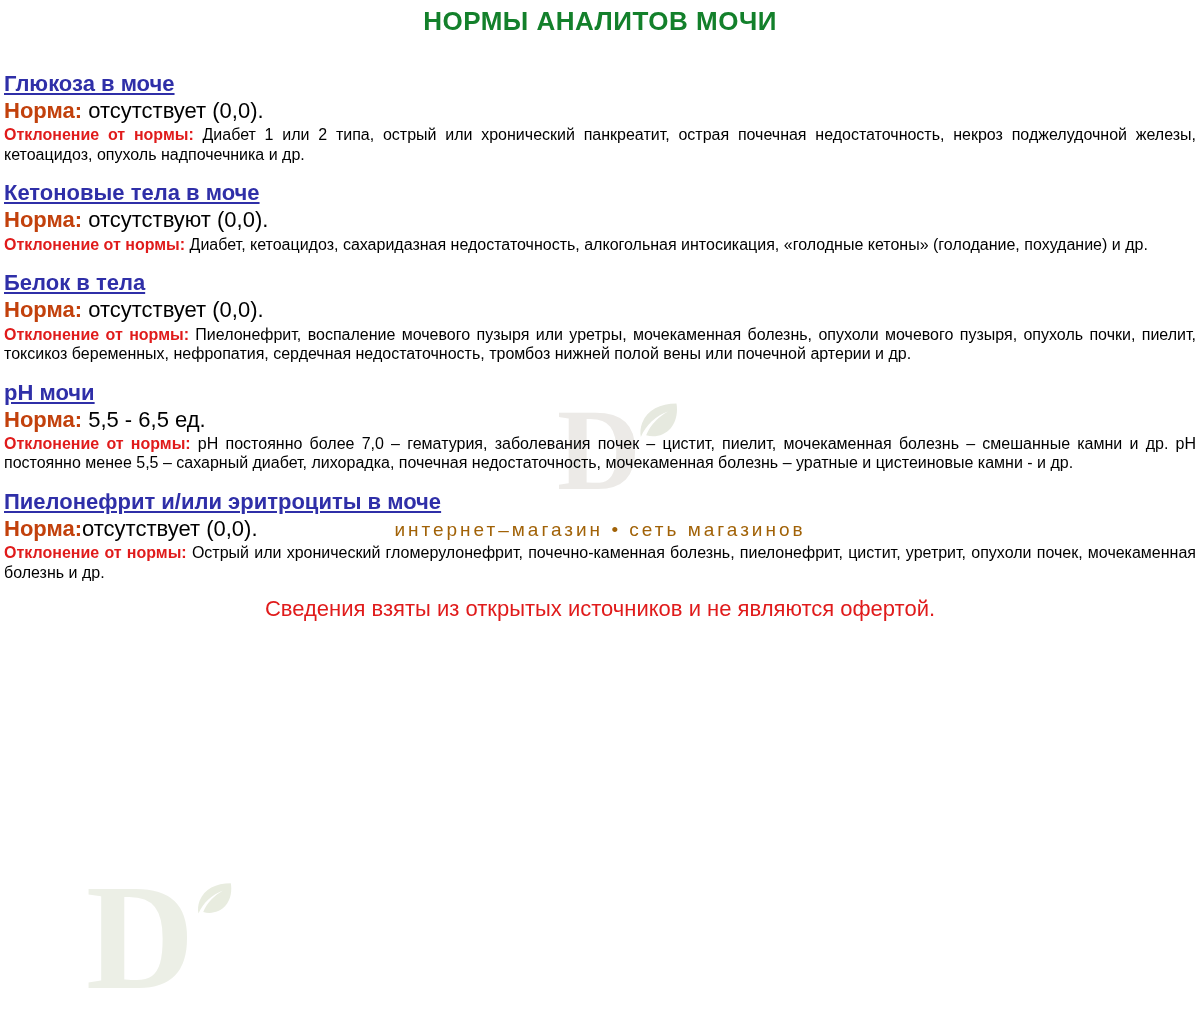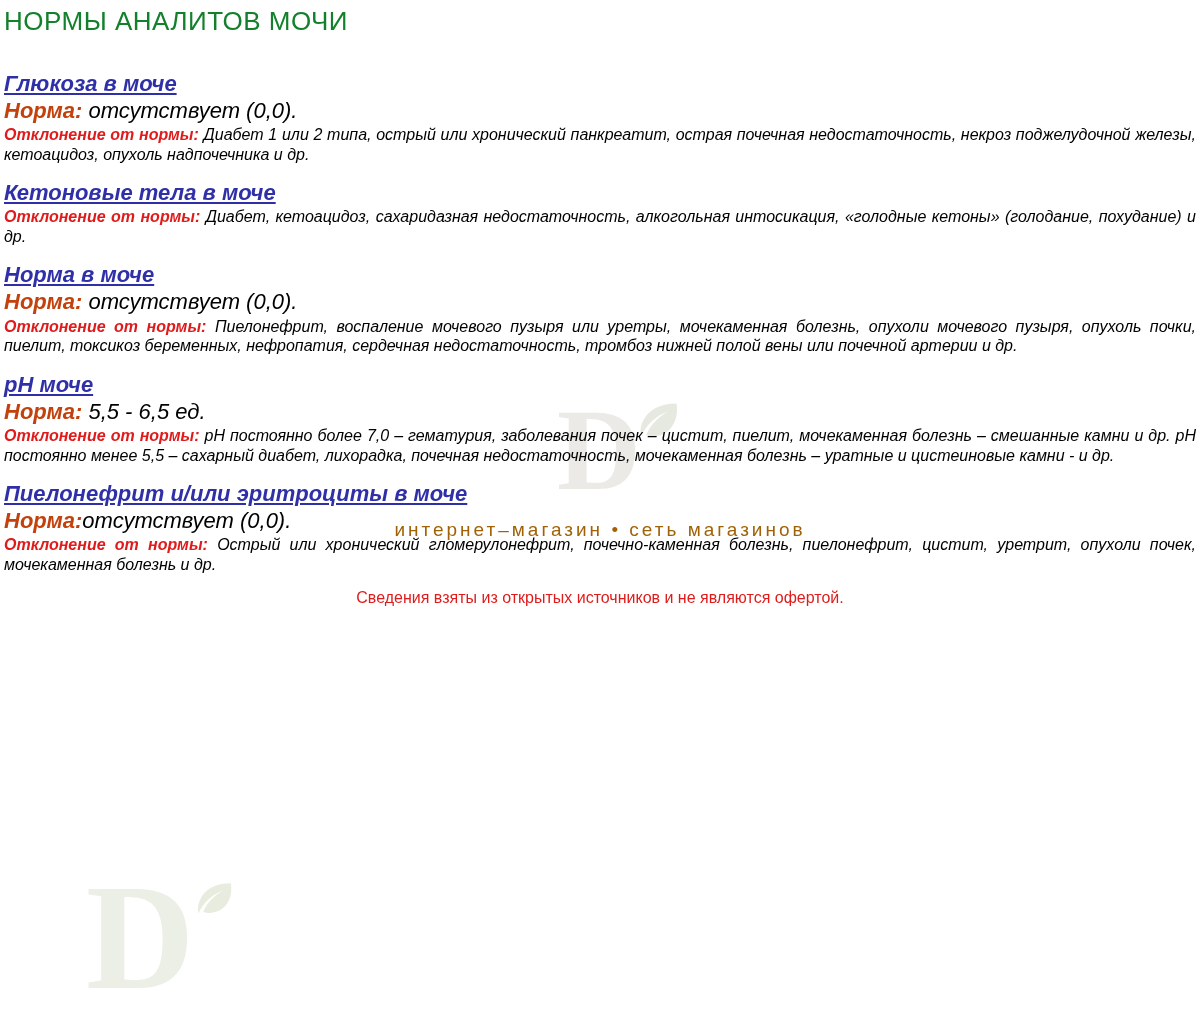--- a/index.html
+++ b/index.html
@@ -88,32 +88,31 @@
 
   
   .page {
     position: relative;
     z-index: 1;
     padding: 0 4px;
     box-sizing: border-box;
   }
 
   .doc-title {
-    text-align: left;
+    text-align: center;
     color: #13802b;
     font-size: 26px;
-    font-weight: normal;
+    font-weight: bold;
     letter-spacing: 0.5px;
     margin: 4px 0 0 0;
     padding-top: 2px;
   }
 
   .section {
     margin-top: 16px;
-    font-style: italic;
   }
   .section:first-of-type { margin-top: 34px; }
 
   .sec-head {
     color: #2f2fa8;
     font-weight: bold;
     font-size: 22px;
     text-decoration: underline;
     margin: 0 0 1px 0;
     line-height: 1.18;
@@ -138,21 +137,21 @@
     font-size: 16px;
     line-height: 1.22;
     text-align: justify;
     margin: 1px 0 0 0;
     hyphens: none;
   }
   .para.j { text-align: justify; text-align-last: left; }
 
   .footer-note {
     color: #e01b1b;
-    font-size: 16px;
+    font-size: 22px;
     text-align: center;
     margin-top: 14px;
     line-height: 1.2;
   }
 </style>
 </head>
 <body>
 
 <div class="watermark">
   <div class="wm-big">
@@ -174,31 +173,32 @@
   <h1 class="doc-title">НОРМЫ АНАЛИТОВ МОЧИ</h1>
 
   <div class="section">
     <div class="sec-head">Глюкоза в моче</div>
     <p class="line"><span class="norm-label">Норма:</span><span> отсутствует (0,0).</span></p>
     <p class="para j"><span class="dev-label">Отклонение от нормы:</span><span> Диабет 1 или 2 типа, острый или хронический панкреатит, острая почечная недостаточность, некроз поджелудочной железы,  кетоацидоз, опухоль надпочечника  и др.</span></p>
   </div>
 
   <div class="section">
     <div class="sec-head">Кетоновые тела в моче</div>
+    <p class="line"><span class="norm-label">Норма:</span><span> отсутствуют (0,0).</span></p>
     <p class="para j"><span class="dev-label">Отклонение от нормы:</span><span> Диабет,  кетоацидоз,  сахаридазная  недостаточность, алкогольная  интосикация,  «голодные кетоны»  (голодание,  похудание)  и  др.</span></p>
   </div>
 
   <div class="section">
-    <div class="sec-head">Норма в моче</div>
+    <div class="sec-head">Белок в тела</div>
     <p class="line"><span class="norm-label">Норма:</span><span> отсутствует (0,0).</span></p>
     <p class="para j"><span class="dev-label">Отклонение от нормы:</span><span> Пиелонефрит,  воспаление  мочевого пузыря или уретры, мочекаменная болезнь, опухоли мочевого пузыря, опухоль почки, пиелит, токсикоз беременных,  нефропатия, сердечная недостаточность, тромбоз нижней полой вены или почечной артерии и др.</span></p>
   </div>
 
   <div class="section">
-    <div class="sec-head">pH моче</div>
+    <div class="sec-head">pH мочи</div>
     <p class="line"><span class="norm-label">Норма:</span><span> 5,5 - 6,5 ед.</span></p>
     <p class="para j"><span class="dev-label">Отклонение от нормы:</span><span> pH постоянно более 7,0 – гематурия, заболевания почек – цистит, пиелит, мочекаменная болезнь – смешанные камни и др. pH постоянно менее 5,5 – сахарный диабет, лихорадка, почечная недостаточность, мочекаменная болезнь – уратные и цистеиновые камни - и др.</span></p>
   </div>
 
   <div class="section">
     <div class="sec-head">Пиелонефрит и/или эритроциты  в моче</div>
     <p class="line"><span class="norm-label">Норма:</span><span>отсутствует (0,0).</span></p>
     <p class="para j"><span class="dev-label">Отклонение от нормы:</span><span> Острый  или  хронический  гломерулонефрит, почечно-каменная болезнь, пиелонефрит, цистит, уретрит, опухоли почек, мочекаменная   болезнь  и  др.</span></p>
   </div>
 

